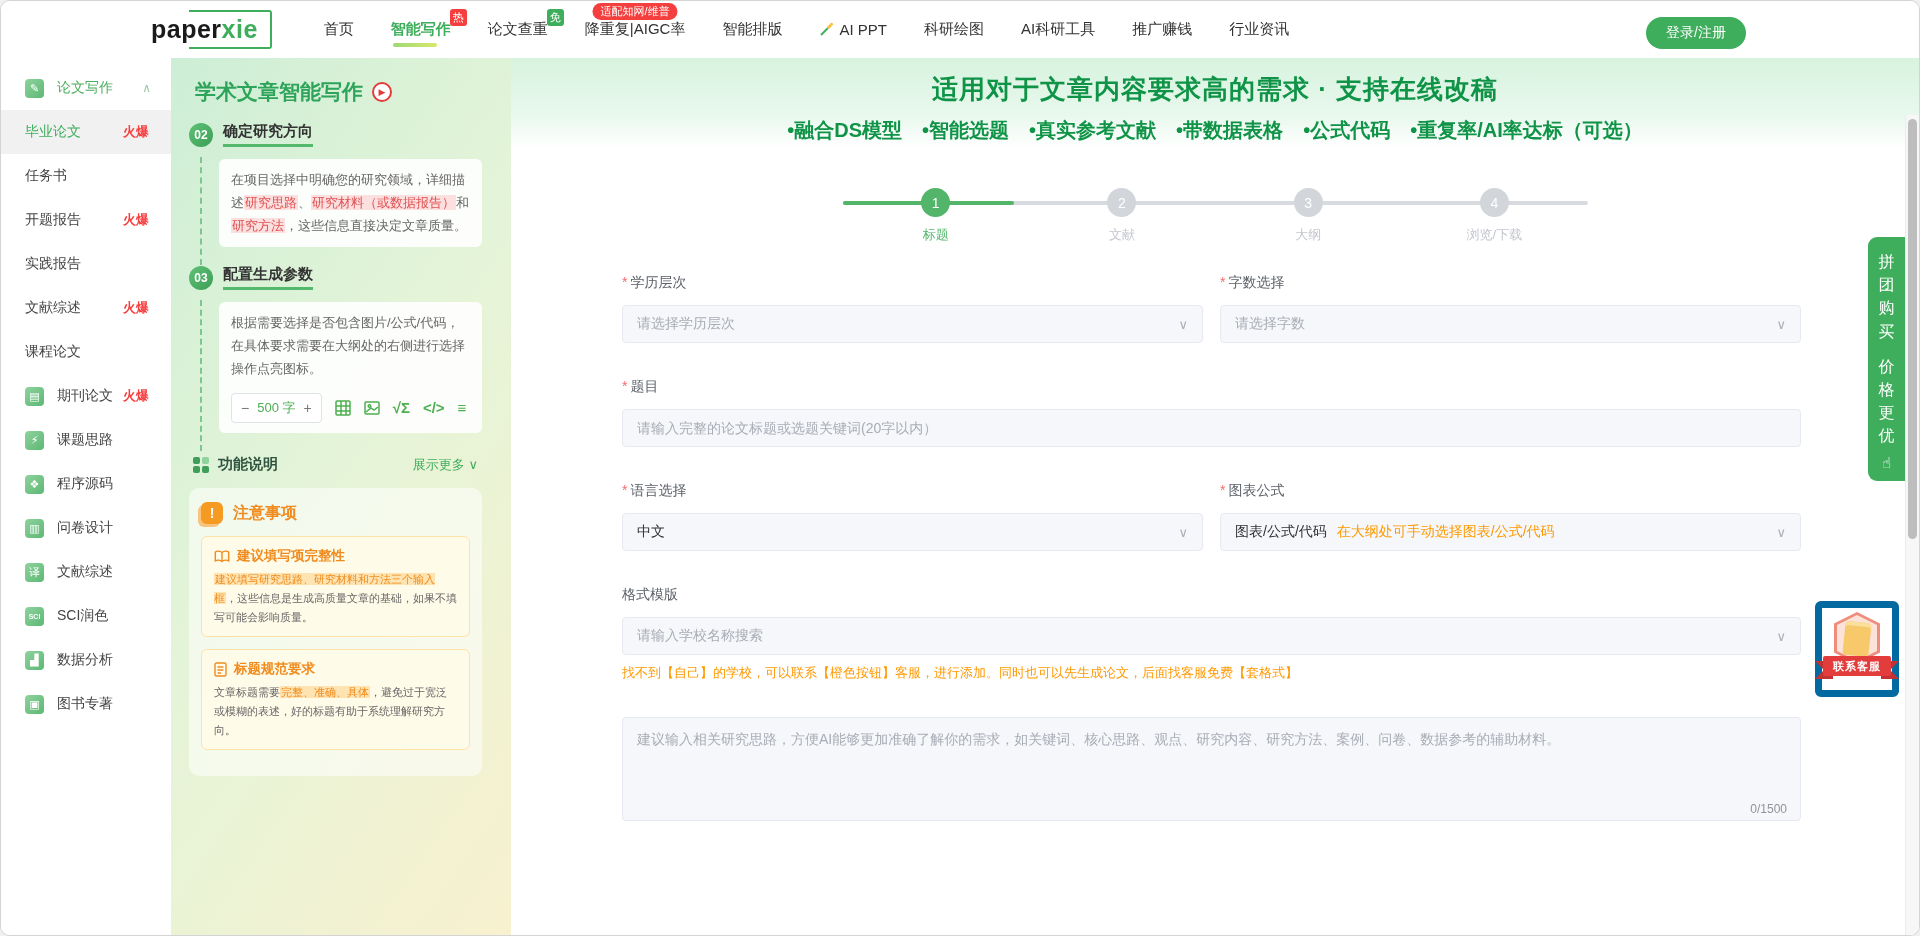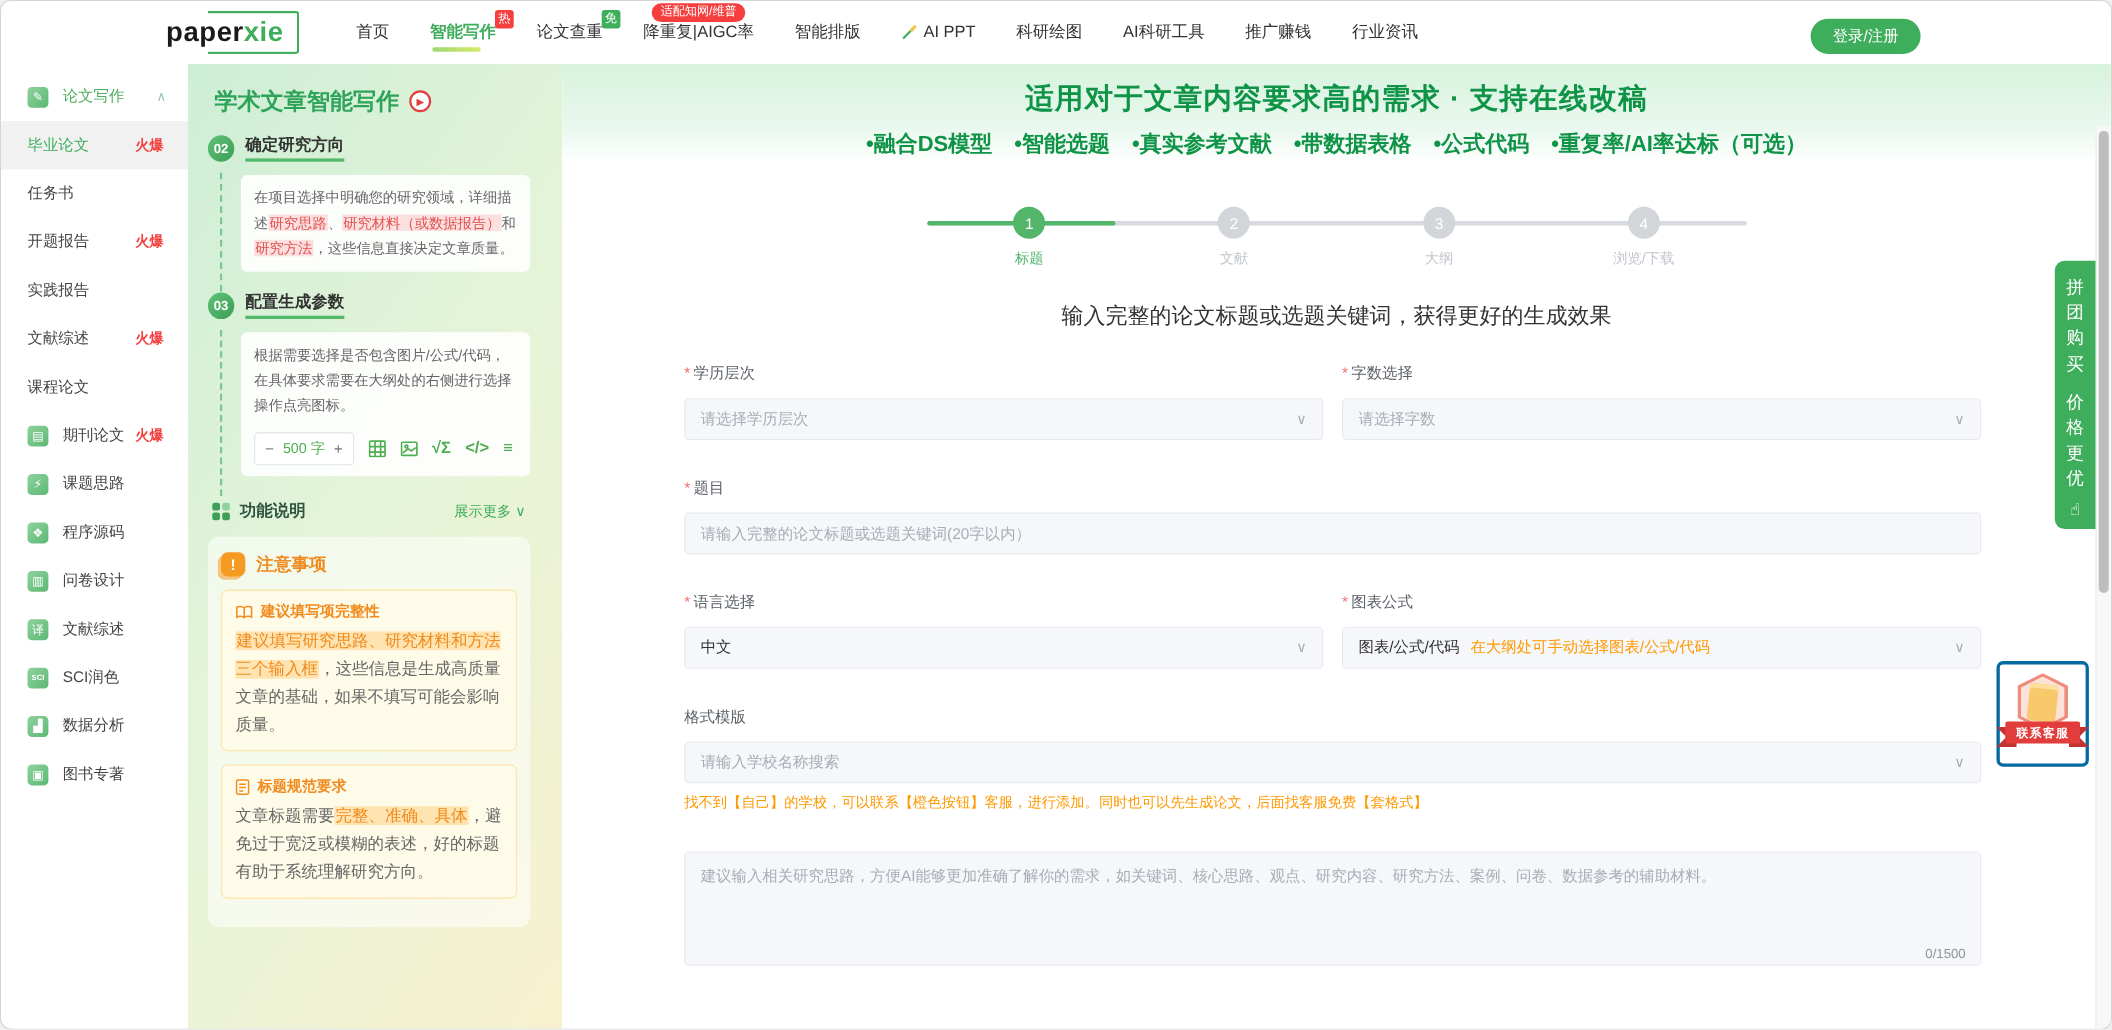--- a/index.html
+++ b/index.html
@@ -72,21 +72,21 @@
   .feat-more { margin-left:auto; color:#3eae5c; font-size:13px; cursor:pointer; }
   .feat-more .chev { color:#3eae5c; }
   .notice-card { background:rgba(255,255,255,.55); border-radius:10px; padding:14px 12px; }
   .notice-head { display:flex; align-items:center; gap:10px; margin-bottom:12px; }
   .notice-ic { width:22px; height:22px; background:#f59a23; border-radius:6px; color:#fff; font-weight:bold;
                display:flex; align-items:center; justify-content:center; font-size:14px;
                box-shadow:-3px 3px 0 #f8c37e; }
   .notice-title { color:#f08c1f; font-size:16px; font-weight:bold; }
   .nbox { background:#fffbe9; border:1px solid #ffe2a8; border-radius:6px; padding:10px 12px; margin-bottom:12px; }
   .nbox-title { display:flex; align-items:center; gap:7px; color:#f08c1f; font-size:13.5px; font-weight:bold; margin-bottom:5px; }
-  .nbox-body { font-size:15px; color:#666; line-height:1.7; }
+  .nbox-body { font-size:11px; color:#666; line-height:1.7; }
   .nbox-body .hl { color:#ef8c1f; background:#ffe3b0; padding:0 1px; }
 
   
   main { flex:1; background:#fff; overflow:hidden; position:relative; }
   .hero { height:90px; padding-top:14px; text-align:center;
           background:linear-gradient(to bottom,#d7f3de 0%,#e9f8ee 65%,#ffffff 100%); }
   .hero h1 { font-size:26px; font-weight:bold; color:#0f9447; letter-spacing:1px; }
   .bullets { margin-top:10px; display:flex; justify-content:center; gap:20px; }
   .bullet { color:#0f9447; font-size:20px; font-weight:bold; }
   .progress { width:745px; margin:40px auto 0; position:relative; }
@@ -121,21 +121,21 @@
 
   
   .pagebar { position:absolute; top:57px; right:0; bottom:0; width:14px; background:#f7f7f7; border-left:1px solid #ececec; }
   .pagebar .thumb { position:absolute; top:4px; left:2px; width:9px; height:420px; background:#bdbdbd; border-radius:5px; }
   .group-buy { position:absolute; right:14px; top:236px; width:37px; padding:13px 0 9px; background:#3eae5c;
                border-radius:9px 0 0 9px; color:#fff; text-align:center; cursor:pointer; z-index:6; }
   .gb-text { font-size:16px; line-height:1.45; }
   .gb-gap { height:12px; }
   .gb-hand { font-size:15px; margin-top:6px; }
   .contact-card { position:absolute; right:20px; top:600px; width:84px; height:96px; background:#fff;
-                  border:3px solid #0369a1; border-radius:6px; display:flex; align-items:center; justify-content:center;
+                  border:7px solid #0369a1; border-radius:6px; display:flex; align-items:center; justify-content:center;
                   cursor:pointer; z-index:6; }
   .badge { position:relative; width:60px; height:74px; }
   .shield { position:absolute; left:7px; top:0; width:46px; height:52px; background:#ef8d7d;
             clip-path:polygon(50% 0,100% 22%,100% 78%,50% 100%,0 78%,0 22%); }
   .shield-in { position:absolute; left:10px; top:3px; width:40px; height:46px; background:#fbe3da;
             clip-path:polygon(50% 0,100% 22%,100% 78%,50% 100%,0 78%,0 22%); }
   .scroll-paper { position:absolute; left:17px; top:10px; width:26px; height:34px; background:#f7c96b;
             border-radius:4px; transform:rotate(6deg); box-shadow:inset 0 4px 0 #fadf9d; }
   .ribbon { position:absolute; left:-4px; top:44px; right:-4px; height:20px; background:#e23c3c; border-radius:2px;
             color:#fff; font-size:11px; font-weight:bold; display:flex; align-items:center; justify-content:center;
@@ -466,21 +466,20 @@
               <div class="p-label">大纲</div>
             </div>
 
             <div class="p-item">
               <div class="p-circle">4</div>
               <div class="p-label">浏览/下载</div>
             </div>
           </div>
       </div>
 
-      <div class="subtitle">输入完整的论文标题或选题关键词，获得更好的生成效果</div>
 
       <div class="form">
         <div class="form-grid">
           <div class="form-group">
             <div class="f-label"><span class="req">*</span><span>学历层次</span></div>
             <div class="field">
               <span class="ph">请选择学历层次</span>
               <span class="chev">∨</span>
             </div>
           </div>

